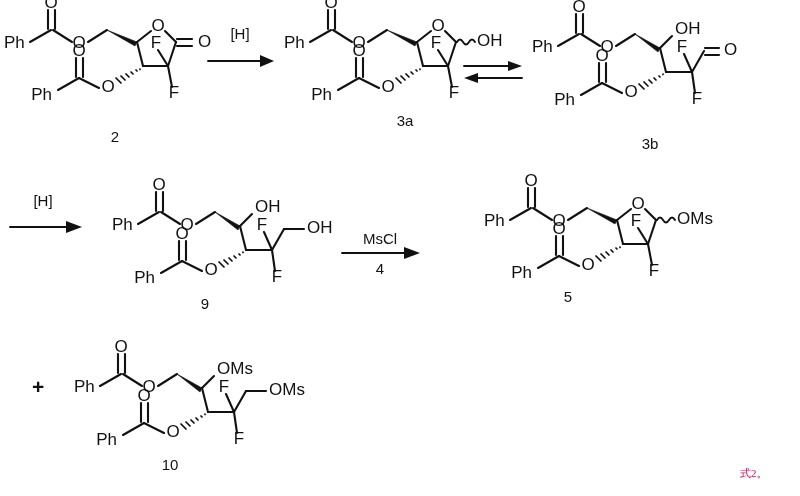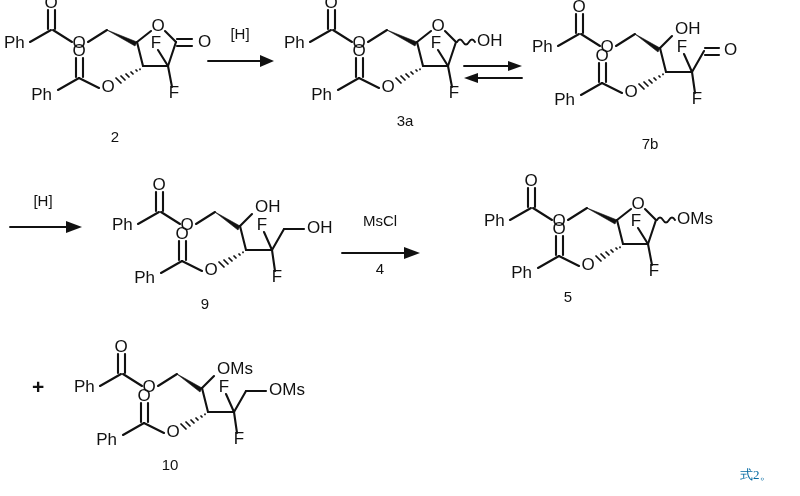--- a/index.html
+++ b/index.html
@@ -71,22 +71,22 @@
   .plus-sign {
     position: absolute;
     font-family: "Liberation Sans", sans-serif;
     font-size: 21px;
     font-weight: bold;
     color: #111111;
   }
   .caption {
     position: absolute;
     font-family: Liberation Serif, serif;
-    font-size: 13px;
-    color: #0369a1;
+    font-size: 11px;
+    color: #be185d;
     white-space: nowrap;
   }
 </style>
 </head>
 <body>
 
 <div id="scheme-root">
 
   <svg class="struct" style="left:0px; top:0px;" width="200" height="130" viewBox="0 0 200 130">
 
@@ -235,21 +235,21 @@
       <line x1="111" y1="84" x2="116" y2="89"></line>
     </g>
     <text class="atom" x="103" y="93" text-anchor="middle">O</text>
     <path class="bond" d="M 94,93 L 74,83"></path>
     <path class="bond" d="M 71,82 L 71,63"></path>
     <path class="bond" d="M 78,82 L 78,63"></path>
     <text class="atom" x="74" y="57" text-anchor="middle">O</text>
     <path class="bond" d="M 74,83 L 53,95"></path>
     <text class="atom" x="47" y="101" text-anchor="end">Ph</text>
   </svg>
-  <div class="cpd-label" style="left:630px; top:135px; width:40px;">7b</div>
+  <div class="cpd-label" style="left:630px; top:135px; width:40px;">3b</div>
 
   <div class="arrow-label" style="left:18px; top:192px; width:50px;">[H]</div>
   <svg class="struct" style="left:8px; top:218px;" width="76" height="20" viewBox="0 0 76 20">
     <path class="bond-thin" d="M 2,9 L 62,9"></path>
     <path d="M 58,3 L 74,9 L 58,15 Z" fill="#111111"></path>
   </svg>
 
   <svg class="struct" style="left:108px; top:178px;" width="215" height="130" viewBox="0 0 215 130">
     <text class="atom" x="4" y="48" text-anchor="start">Ph</text>
     <path class="bond" d="M 30,46 L 51,34"></path>
@@ -283,21 +283,21 @@
     <text class="atom" x="103" y="93" text-anchor="middle">O</text>
     <path class="bond" d="M 94,93 L 74,83"></path>
     <path class="bond" d="M 71,82 L 71,63"></path>
     <path class="bond" d="M 78,82 L 78,63"></path>
     <text class="atom" x="74" y="57" text-anchor="middle">O</text>
     <path class="bond" d="M 74,83 L 53,95"></path>
     <text class="atom" x="47" y="101" text-anchor="end">Ph</text>
   </svg>
   <div class="cpd-label" style="left:185px; top:295px; width:40px;">9</div>
 
-  <div class="arrow-label" style="left:348px; top:212px; width:64px;">MsCl</div>
+  <div class="arrow-label" style="left:348px; top:230px; width:64px;">MsCl</div>
   <svg class="struct" style="left:340px; top:244px;" width="82" height="20" viewBox="0 0 82 20">
     <path class="bond-thin" d="M 2,9 L 68,9"></path>
     <path d="M 64,3 L 80,9 L 64,15 Z" fill="#111111"></path>
   </svg>
   <div class="arrow-label" style="left:348px; top:260px; width:64px;">4</div>
 
   <svg class="struct" style="left:480px; top:178px;" width="215" height="130" viewBox="0 0 215 130">
     <text class="atom" x="4" y="44" text-anchor="start">Ph</text>
     <path class="bond" d="M 30,42 L 51,30"></path>
     <path class="bond" d="M 48,29 L 48,10"></path>

